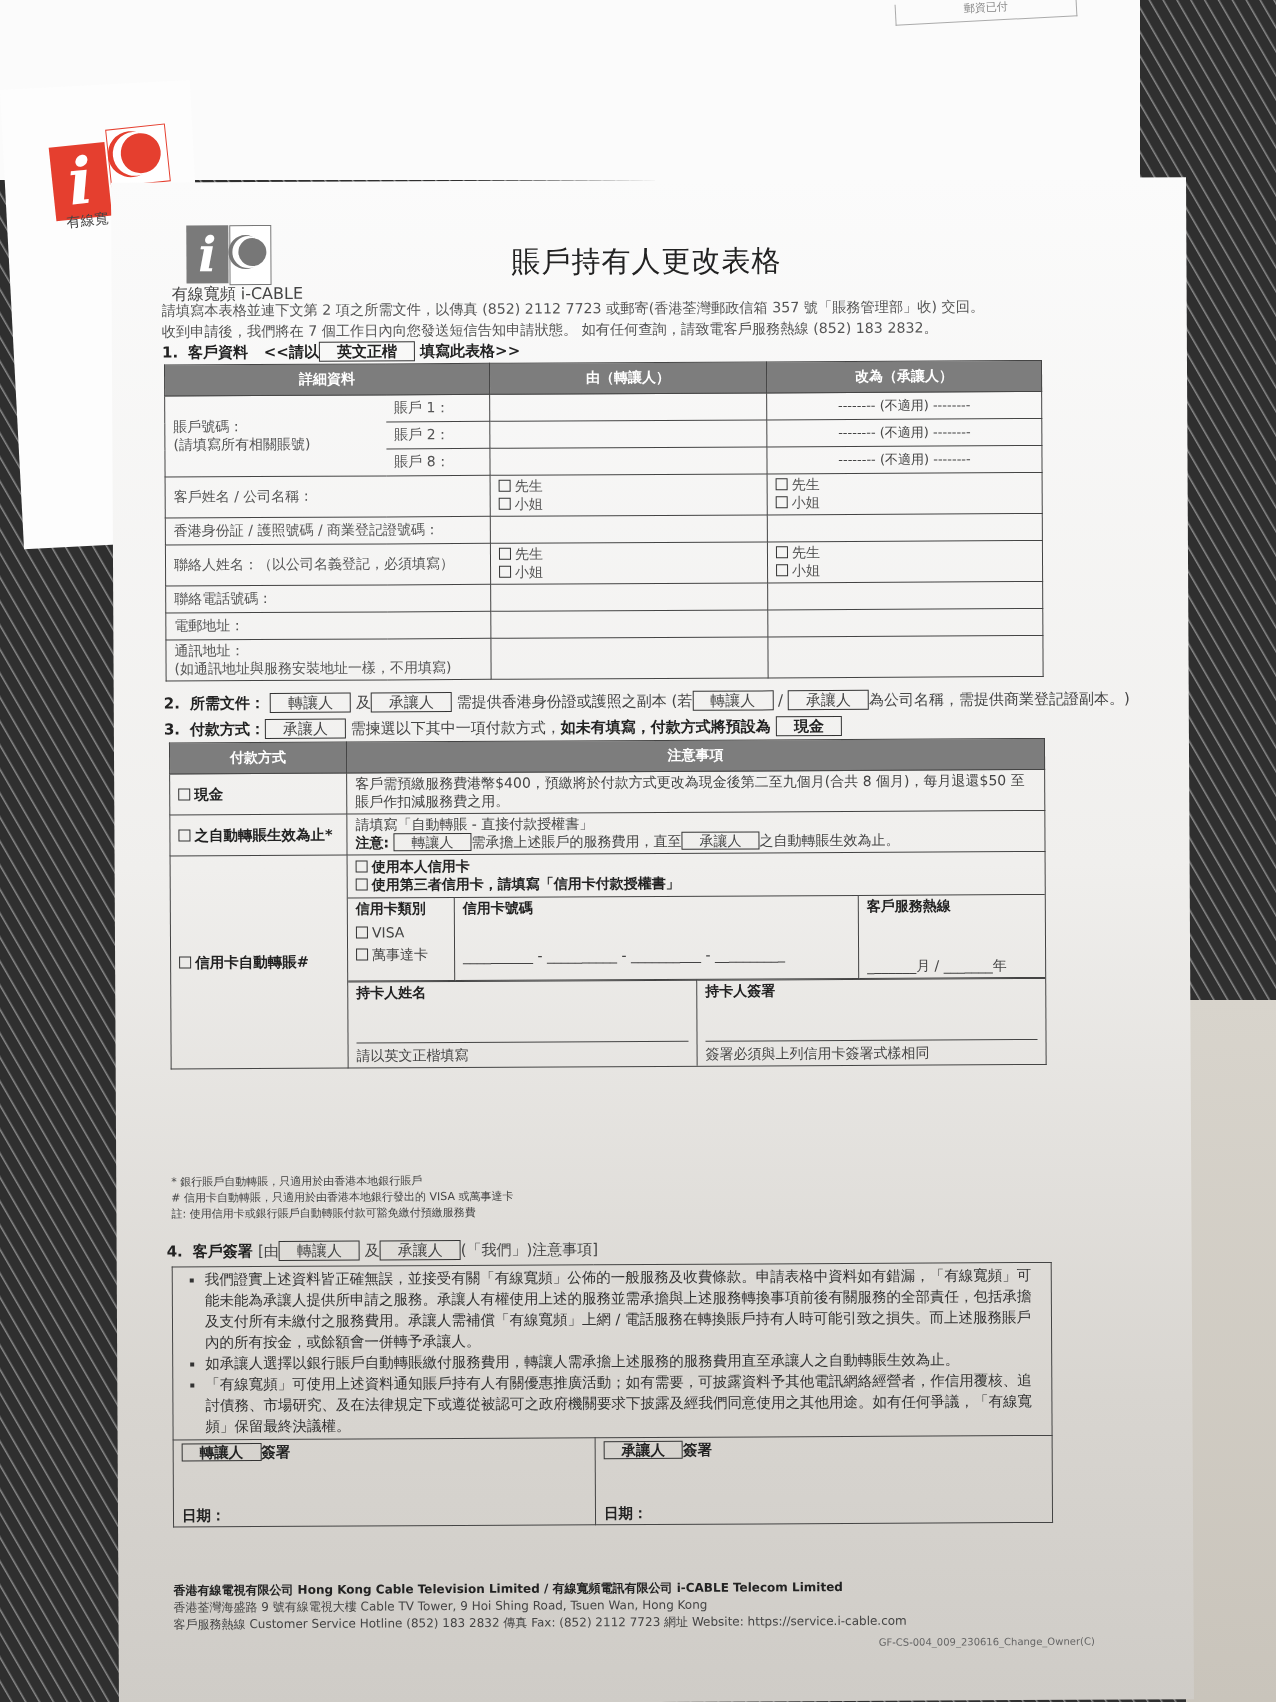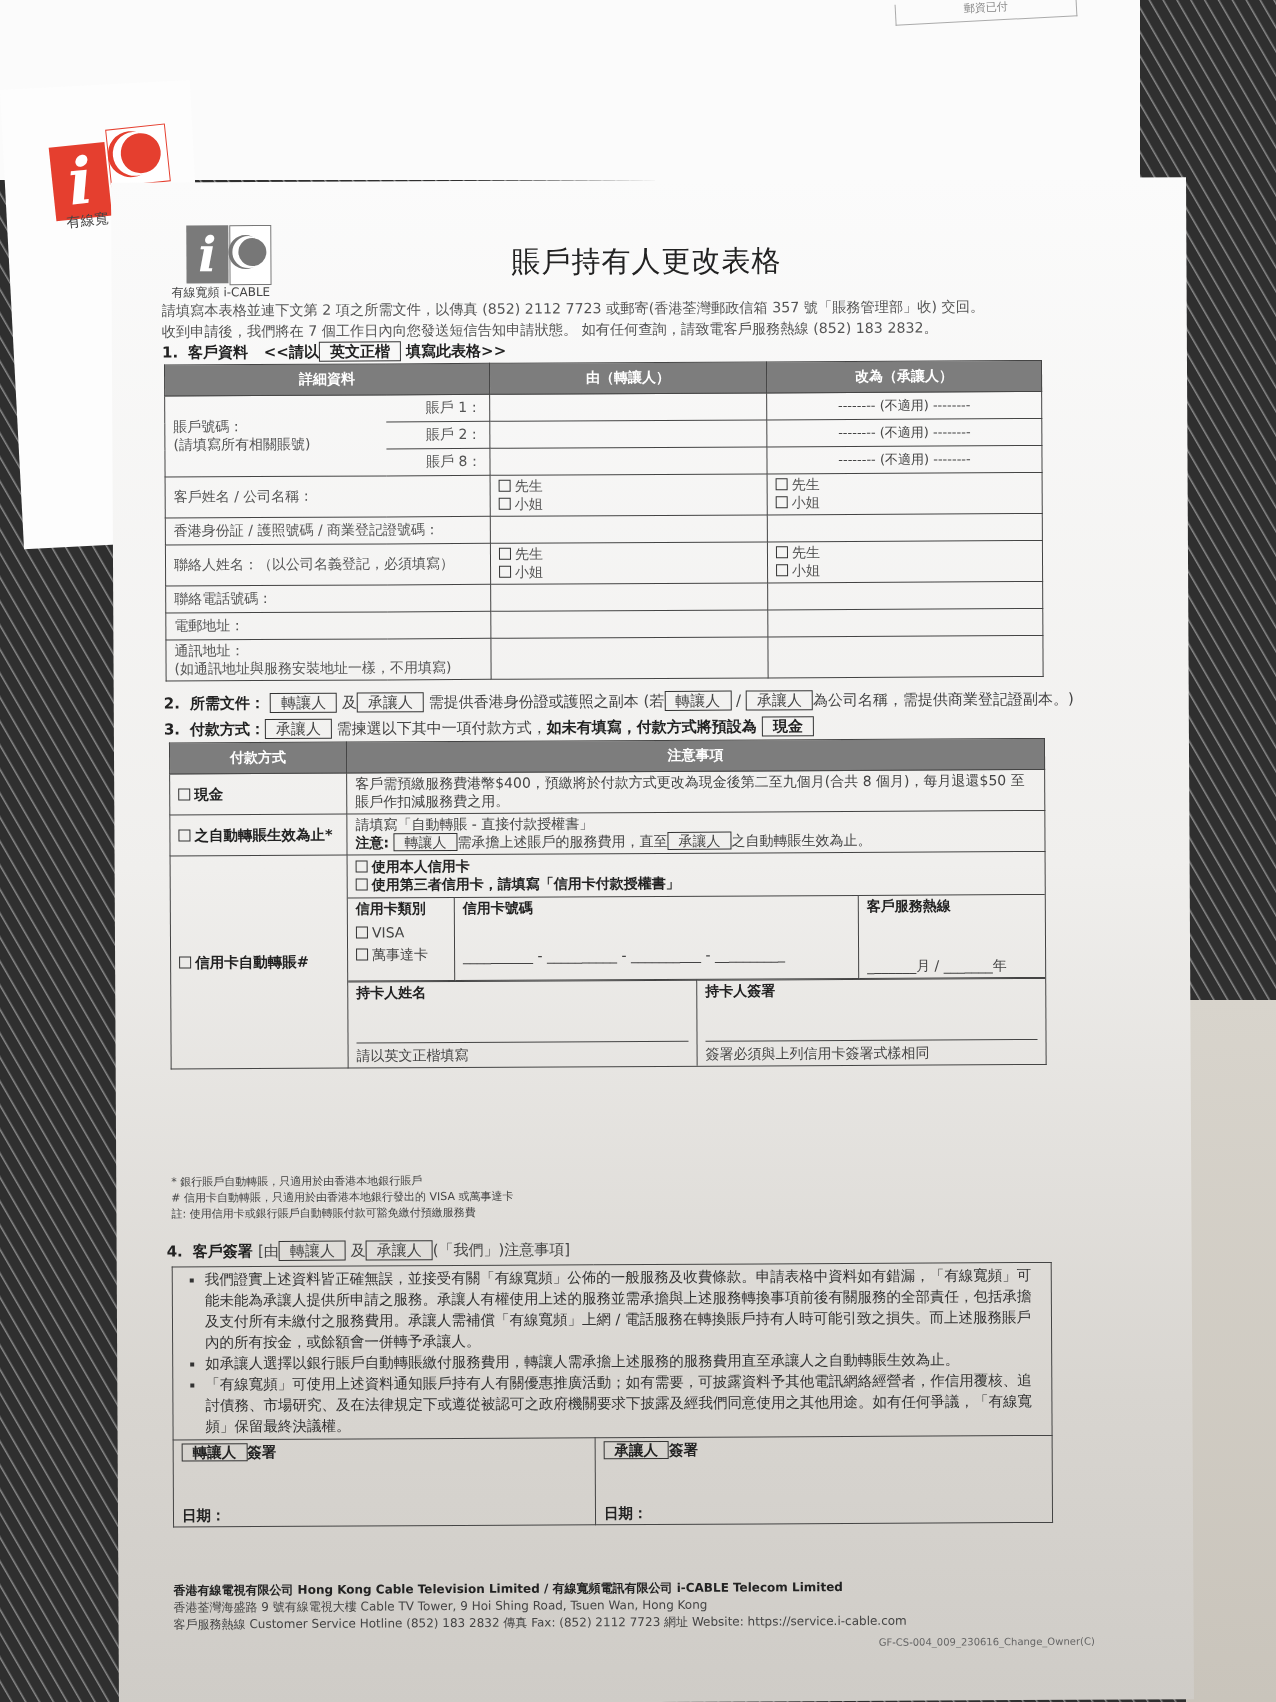--- a/index.html
+++ b/index.html
@@ -44,34 +44,34 @@
     position:absolute; left:115px; top:180px; width:1075px; height:1522px;
     background:linear-gradient(180deg,#fbfbfb 0%,#f0efed 45%,#d8d5d0 80%,#cfccc7 100%);
     transform:rotate(-0.3deg);
     color:#333;
   }
   .logo { position:absolute; left:75px; top:43px; width:84px; height:62px; }
   .logo .i-box { position:absolute; left:0; top:0; width:42px; height:58px; background:#7a7a7a; color:#fff;
     font-family:"DejaVu Serif", serif; font-style:italic; font-weight:bold; font-size:48px; line-height:58px; text-align:center; }
   .logo .c-box { position:absolute; left:43px; top:0; width:40px; height:58px; background:#fff; border:1px solid #777; }
   .logo .c-box:before { content:""; position:absolute; left:8px; top:12px; width:28px; height:28px; border-radius:50%; background:#777; box-shadow:-4px 0 0 2px #fff,-7px 0 0 3px #777; }
-  .logo-text { position:absolute; left:60px; top:102px; font-size:12px; color:#444; }
+  .logo-text { position:absolute; left:60px; top:102px; font-size:16px; color:#444; }
   .title { position:absolute; left:400px; top:62px; font-size:29px; color:#222; letter-spacing:1px; }
   .intro { position:absolute; left:50px; top:118px; font-size:14.2px; line-height:21px; color:#555; white-space:nowrap; }
   .sec-head { position:absolute; left:50px; font-size:15px; font-weight:bold; color:#222; white-space:nowrap; }
   .sec-head .num { margin-right:10px; }
-  .boxed { border:1px solid #333; padding:0 10px; }
+  .boxed { border:1px solid #333; padding:0 17px; }
   .sec-text { font-weight:normal; color:#444; }
 
   table { border-collapse:collapse; position:absolute; }
   td, th { border:1.2px solid #444; font-size:14px; color:#555; padding:2px 8px; }
   th { background:#7d7d7d; color:#fff; font-weight:bold; height:26px; }
   .t1 { left:52px; top:182px; width:878px; }
   .t1 td { height:22px; }
-  .t1 .acct-label { text-align:right; border-left:none;margin-top:22px; }
+  .t1 .acct-label { border-left:none;margin-top:22px; }
   .t1 .na { text-align:center; color:#444; font-size:13px; }
   .cb { display:inline-block; width:10px; height:10px; border:1.6px solid #333; margin-right:4px; vertical-align:-1px; }
   .t3 { left:55px; top:560px; width:876px; }
   .t3 td { color:#444; }
   .t3 .method { font-weight:bold; color:#222; font-size:14.5px; width:160px; }
   .bold { font-weight:bold; color:#222; }
   .inner td { border:1.2px solid #444; }
   .foot-notes { position:absolute; left:55px; top:990px; font-size:11px; line-height:16px; color:#444; }
   .t4 { left:55px; top:1070px; width:880px; }
   .t4 td { font-size:14.5px; line-height:21px; color:#333; vertical-align:top; }

